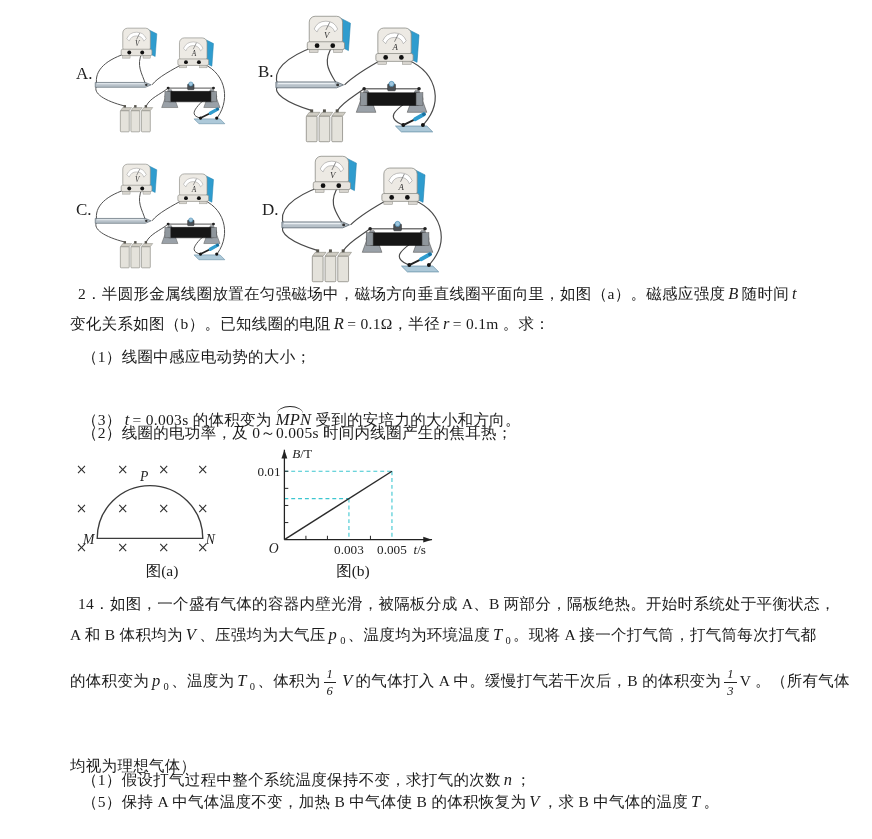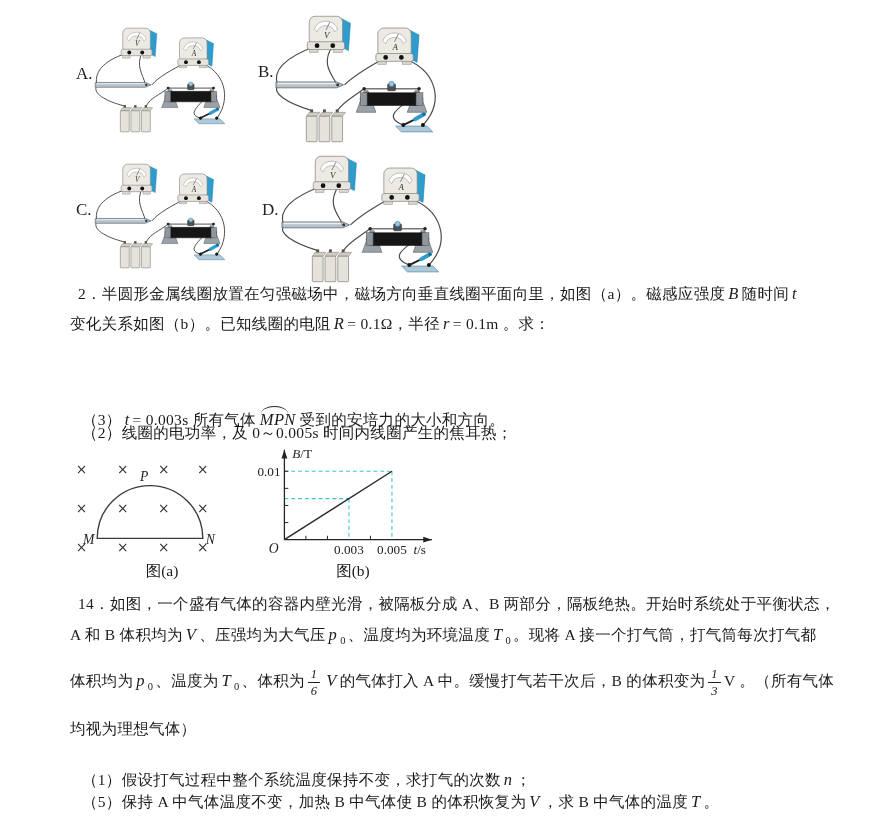--- a/index.html
+++ b/index.html
@@ -156,22 +156,23 @@
     <text class="meter-letter" x="53" y="28">V</text>
     <text class="meter-letter" x="123" y="40">A</text>
     <use href="#sym-rod" transform="translate(4,70)"></use>
     <use href="#sym-rheostat" transform="translate(82,72)"></use>
     <use href="#sym-battery" transform="translate(34,100)"></use>
     <use href="#sym-switch" transform="translate(124,104)"></use>
   </svg>
 
   <div class="line" style="left:78px;top:283px;"><span class="seg-zh">2．半圆形金属线圈放置在匀强磁场中，磁场方向垂直线圈平面向里，如图（a）。磁感应强度</span><span class="seg-var">B</span><span class="seg-zh">随时间</span><span class="seg-var">t</span></div>
   <div class="line" style="left:70px;top:313px;"><span class="seg-zh">变化关系如图（b）。已知线圈的电阻</span><span class="seg-var">R</span><span class="seg-zh">= 0.1Ω，半径</span><span class="seg-var">r</span><span class="seg-zh">= 0.1m 。求：</span></div>
+  <div class="line" style="left:82px;top:347px;"><span class="seg-zh">（1）线圈中感应电动势的大小；</span></div>
   <div class="line" style="left:82px;top:379px;margin-top:44px;"><span class="seg-zh">（2）线圈的电功率，及 0～0.005s 时间内线圈产生的焦耳热；</span></div>
-  <div class="line" style="left:82px;top:409px;"><span class="seg-zh">（3）</span><span class="seg-var">t</span><span class="seg-zh">= 0.003s 所有气体</span><span class="arcwrap"><span class="arccap"></span><span class="arctext">MPN</span></span><span class="seg-zh">受到的安培力的大小和方向。</span></div>
+  <div class="line" style="left:82px;top:409px;"><span class="seg-zh">（3）</span><span class="seg-var">t</span><span class="seg-zh">= 0.003s 的体积变为</span><span class="arcwrap"><span class="arccap"></span><span class="arctext">MPN</span></span><span class="seg-zh">受到的安培力的大小和方向。</span></div>
 
   <svg class="panel" style="left:62px;top:452px;" width="176" height="118" viewBox="0 0 180 120">
     <g id="flux-crosses">
         <text x="20" y="22" text-anchor="middle" class="cross">×</text>
         <text x="62" y="22" text-anchor="middle" class="cross">×</text>
         <text x="104" y="22" text-anchor="middle" class="cross">×</text>
         <text x="144" y="22" text-anchor="middle" class="cross">×</text>
         <text x="20" y="62" text-anchor="middle" class="cross">×</text>
         <text x="62" y="62" text-anchor="middle" class="cross">×</text>
         <text x="104" y="62" text-anchor="middle" class="cross">×</text>
@@ -218,24 +219,24 @@
     <text class="tick-label" x="38" y="39" text-anchor="end">0.01</text>
     <text class="fig-label" x="36" y="118" text-anchor="end">O</text>
     <text class="tick-label" x="108" y="119" text-anchor="middle">0.003</text>
     <text class="tick-label" x="152" y="119" text-anchor="middle">0.005</text>
     <text class="tick-label" x="174" y="119"><tspan font-style="italic">t</tspan><tspan>/s</tspan></text>
   </svg>
   <div class="caption" style="left:318px;top:561px;">图(b)</div>
 
   <div class="line" style="left:78px;top:594px;"><span class="seg-zh">14．如图，一个盛有气体的容器内壁光滑，被隔板分成 A、B 两部分，隔板绝热。开始时系统处于平衡状态，</span></div>
   <div class="line" style="left:70px;top:624px;"><span class="seg-zh">A 和 B 体积均为</span><span class="seg-var">V</span><span class="seg-zh">、压强均为大气压</span><span class="seg-var">p</span><sub class="seg-sub">0</sub><span class="seg-zh">、温度均为环境温度</span><span class="seg-var">T</span><sub class="seg-sub">0</sub><span class="seg-zh">。现将 A 接一个打气筒，打气筒每次打气都</span></div>
-  <div class="line" style="left:70px;top:668px;"><span class="seg-zh">体积均为</span><span class="seg-var">p</span><sub class="seg-sub">0</sub><span class="seg-zh">、温度为</span><span class="seg-var">T</span><sub class="seg-sub">0</sub><span class="seg-zh">、体积为</span><span class="frac">
+  <div class="line" style="left:70px;top:668px;"><span class="seg-zh">的体积变为</span><span class="seg-var">p</span><sub class="seg-sub">0</sub><span class="seg-zh">、温度为</span><span class="seg-var">T</span><sub class="seg-sub">0</sub><span class="seg-zh">、体积为</span><span class="frac">
         <span class="fnum">1</span>
         <span class="fden">6</span>
       </span><span class="seg-var">V</span><span class="seg-zh">的气体打入 A 中。缓慢打气若干次后，B 的体积变为</span><span class="frac">
         <span class="fnum">1</span>
         <span class="fden">3</span>
       </span><span class="seg-zh">V 。（所有气体</span></div>
-  <div class="line" style="left:70px;top:719px;"><span class="seg-zh">均视为理想气体）</span></div>
+  <div class="line" style="left:70px;top:756px;"><span class="seg-zh">均视为理想气体）</span></div>
   <div class="line" style="left:82px;top:757px;margin-top:12px;"><span class="seg-zh">（1）假设打气过程中整个系统温度保持不变，求打气的次数</span><span class="seg-var">n</span><span class="seg-zh">；</span></div>
   <div class="line" style="left:82px;top:791px;"><span class="seg-zh">（5）保持 A 中气体温度不变，加热 B 中气体使 B 的体积恢复为</span><span class="seg-var">V</span><span class="seg-zh">，求 B 中气体的温度</span><span class="seg-var">T</span><span class="seg-zh">。</span></div>
 
 </div>
 
 </body></html>

